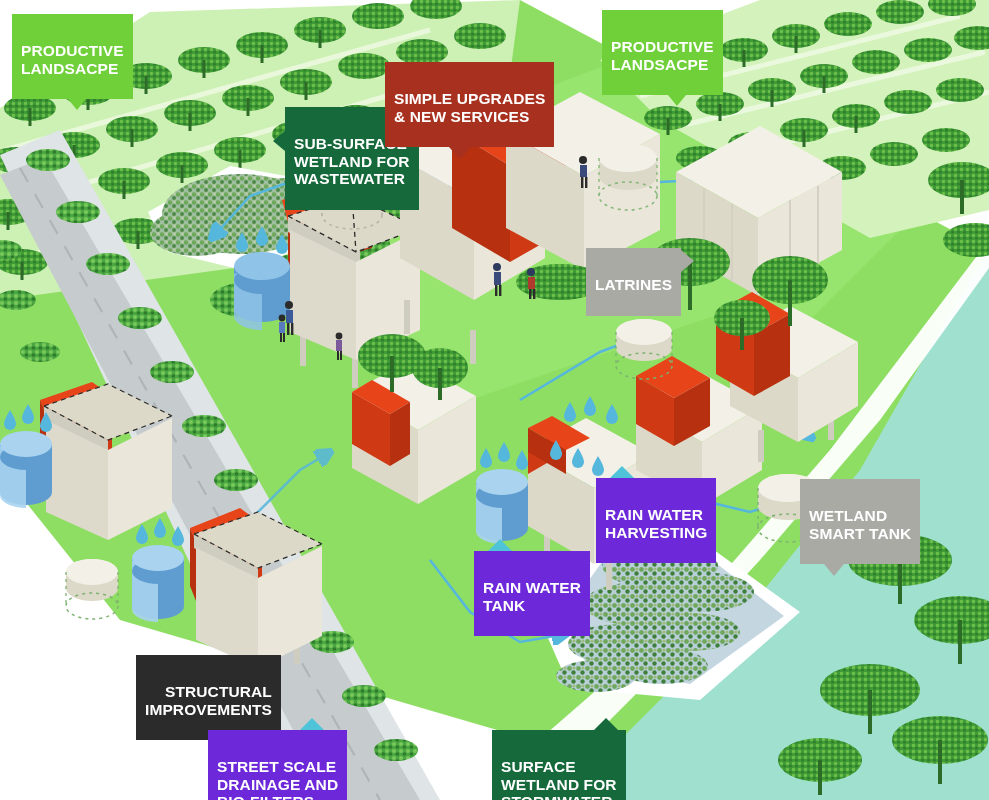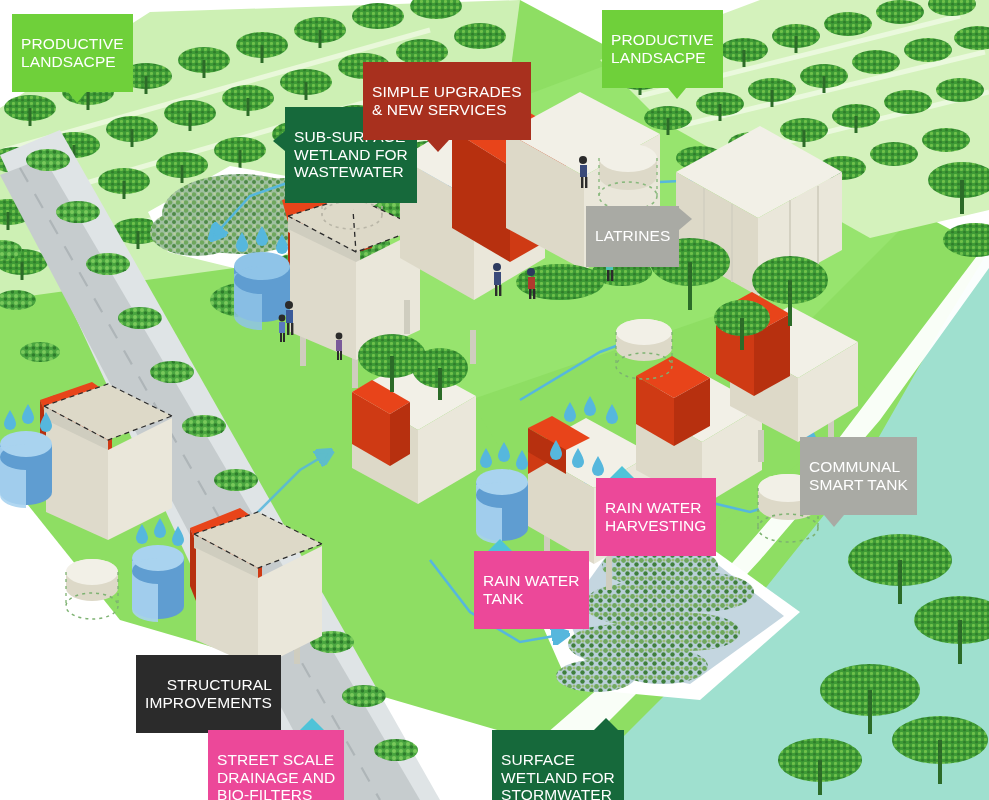--- a/index.html
+++ b/index.html
@@ -2,30 +2,30 @@
 <html><head>
 <meta charset="utf-8">
 <title>Productive Landscape Isometric Diagram</title>
 <style>
   html,body{margin:0;padding:0;background:#ffffff;}
   body{font-family:"Liberation Sans", sans-serif;}
   #stage{position:relative;width:989px;height:800px;overflow:hidden;background:#ffffff;}
   #stage svg.layer{position:absolute;left:0;top:0;width:989px;height:800px;}
 
   
-  .callout{position:absolute;padding:4px 9px 5px 9px;color:#ffffff;
-           font-weight:normal;font-size:15.5px;line-height:1.12;letter-spacing:.1px;
+  .callout{position:absolute;padding:11px 9px 5px 9px;color:#ffffff;
+           font-weight:bold;font-size:15.5px;line-height:1.12;letter-spacing:.1px;
            white-space:pre-line;}
   .callout .tail{position:absolute;width:0;height:0;}
   .c-green   {background:#6fd03a;}
   .c-dgreen  {background:#16693b;}
   .c-dred    {background:#a8301e;}
-  .c-gray    {background:#a9aaa4;}
+  .c-gray    {background:#a9aaa4;margin-top:42px;}
   .c-dark    {background:#2b2b2b;}
-  .c-cyan    {background:#ec4899;}
+  .c-cyan    {background:#6d28d9;}
 
   
   .tail-d-green  {border-left:9px solid transparent;border-right:9px solid transparent;border-top:11px solid #6fd03a;}
   .tail-d-dred   {border-left:11px solid transparent;border-right:11px solid transparent;border-top:12px solid #a8301e;}
   .tail-d-gray   {border-left:10px solid transparent;border-right:10px solid transparent;border-top:12px solid #a9aaa4;}
   
   .tail-u-dgreen {border-left:12px solid transparent;border-right:12px solid transparent;border-bottom:12px solid #16693b;}
   .tail-u-cyan   {border-left:12px solid transparent;border-right:12px solid transparent;border-bottom:12px solid #4fc3d8;}
   
   .tail-l-dgreen {border-top:10px solid transparent;border-bottom:10px solid transparent;border-right:12px solid #16693b;}
@@ -602,34 +602,34 @@
     <span class="tail tail-d-green" style="left:66px;bottom:-11px;"></span>
   </div>
 
   <div class="callout c-dgreen" style="left:285px;top:107px;">
     <span>SUB-SURFACE
 WETLAND FOR
 WASTEWATER</span>
     <span class="tail tail-l-dgreen" style="left:-12px;top:24px;"></span>
   </div>
 
-  <div class="callout c-dred" style="left:363px;top:62px;">
+  <div class="callout c-dred" style="left:385px;top:62px;">
     <span>SIMPLE UPGRADES
 &amp; NEW SERVICES</span>
     <span class="tail tail-d-dred" style="left:64px;bottom:-12px;"></span>
   </div>
 
   <div class="callout c-gray" style="left:586px;top:206px;">
     <span>LATRINES</span>
     <span class="tail tail-r-gray" style="right:-13px;top:2px;"></span>
   </div>
 
 
   <div class="callout c-gray" style="left:800px;top:437px;">
-    <span>COMMUNAL
+    <span>WETLAND
 SMART TANK</span>
     <span class="tail tail-d-gray" style="left:24px;bottom:-12px;"></span>
   </div>
 
   <div class="callout c-cyan" style="left:596px;top:478px;">
     <span>RAIN WATER
 HARVESTING</span>
     <span class="tail tail-u-cyan" style="left:14px;top:-12px;"></span>
   </div>
 

